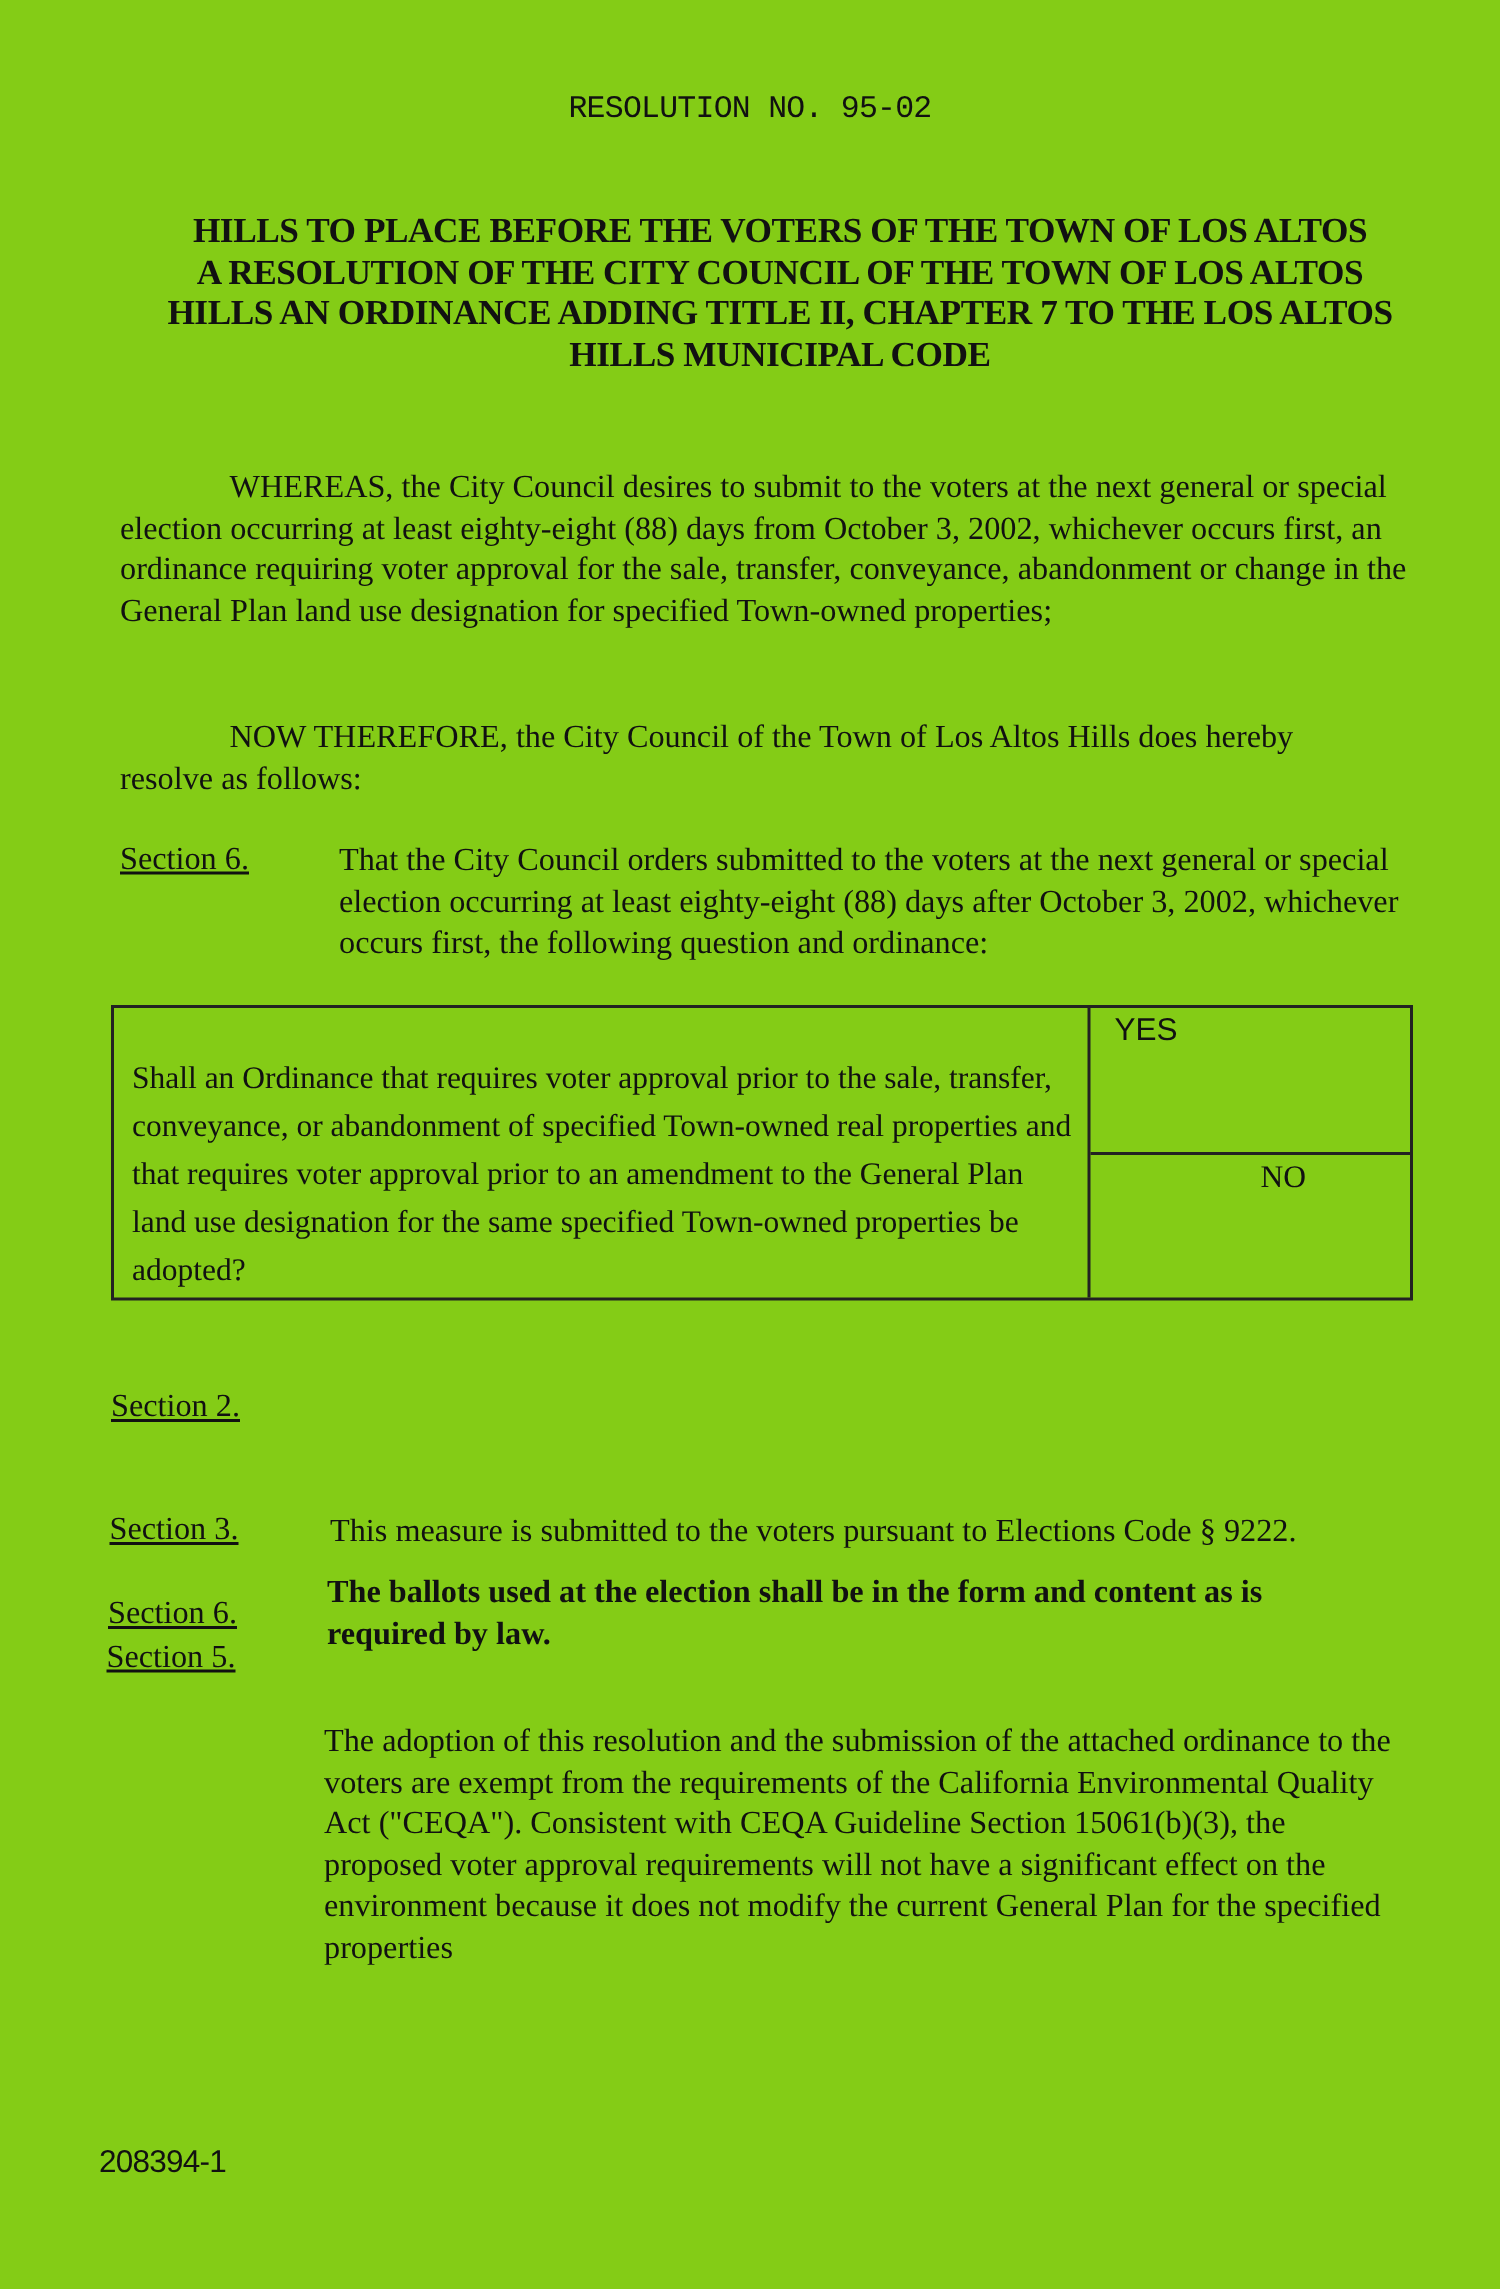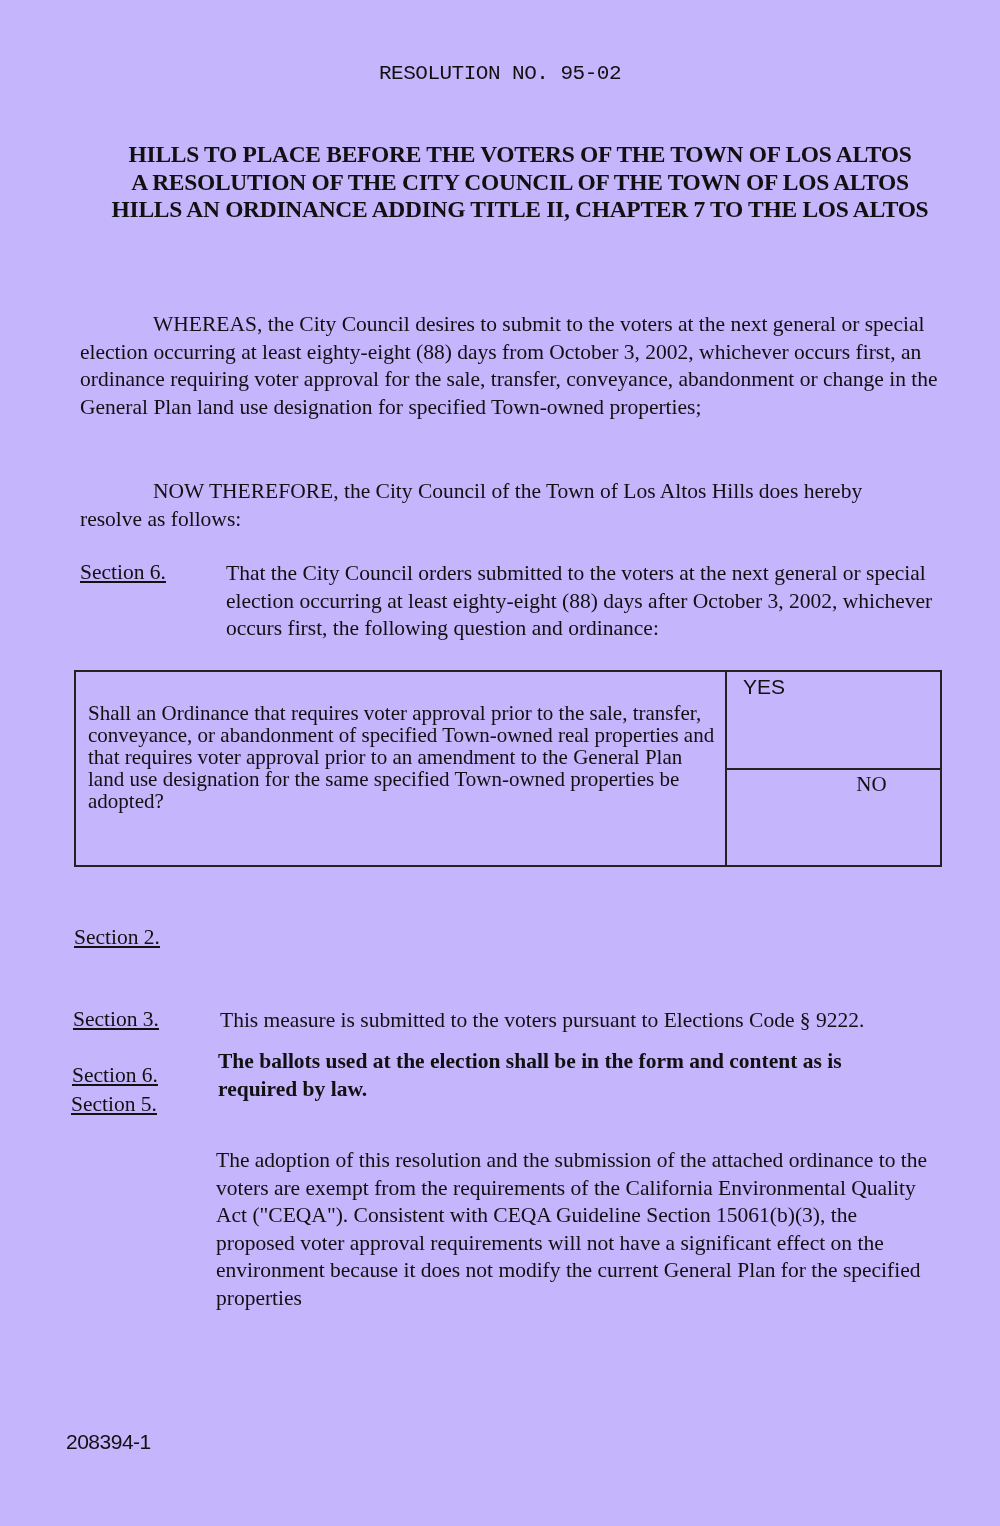--- a/index.html
+++ b/index.html
@@ -1,44 +1,45 @@
 <!DOCTYPE html>
 <html><head>
 <meta charset="utf-8">
 <style>
   html, body { margin: 0; padding: 0; background: #ffffff; }
   body { width: 1000px; height: 1526px; position: relative; overflow: hidden; color: #111; }
-  .page { position: absolute; left: 0; top: 0; width: 1000px; height: 1526px; background: #c4b5fd; }
+  .page { position: absolute; left: 0; top: 0; width: 1000px; height: 1526px; background: #84cc16; }
   .resno { position: absolute; top: 62px; left: 0; width: 1000px; text-align: center;
            font-family: "Liberation Mono", "DejaVu Sans Mono", monospace; font-size: 21px; letter-spacing: -0.5px; }
   .title { position: absolute; top: 141px; left: 70px; width: 900px; text-align: center;
            font-family: "Liberation Serif", serif; font-weight: bold; font-size: 23.5px; line-height: 27.5px; letter-spacing: -0.3px; }
   .para { position: absolute; font-family: "Liberation Serif", serif; font-size: 21.5px; line-height: 27.5px; }
   .indent { text-indent: 73px; }
   .sec-label { position: absolute; font-family: "Liberation Serif", serif; font-size: 21.5px; text-decoration: underline; }
   .sec-body { position: absolute; font-family: "Liberation Serif", serif; font-size: 21.5px; line-height: 27.5px; }
   .ballot { position: absolute; left: 74px; top: 670px; width: 864px; height: 193px; border: 2px solid #222; }
-  .ballot .q { position: absolute; left: 12px; top: 30px; width: 630px; font-family: "Liberation Serif", serif; font-size: 21px; line-height: 22px; }
+  .ballot .q { position: absolute; left: 12px; top: 30px; width: 630px; font-family: "Liberation Serif", serif; font-size: 21px; line-height: 32px; }
   .ballot .vdiv { position: absolute; left: 649px; top: 0; width: 2px; height: 193px; background: #222; }
   .ballot .hdiv { position: absolute; left: 651px; top: 96px; width: 213px; height: 2px; background: #222; }
   .ballot .yes { position: absolute; left: 651px; top: 3px; width: 213px; text-align: left; font-family: Liberation Sans, sans-serif; font-size: 21px; margin-left: 16px; }
-  .ballot .no { position: absolute; left: 651px; top: 100px; width: 257px; text-align: center; font-family: "Liberation Serif", serif; font-size: 21px; padding-left: 16px; }
+  .ballot .no { position: absolute; left: 651px; top: 100px; width: 257px; text-align: center; font-family: "Liberation Serif", serif; font-size: 21px; }
   .docid { position: absolute; left: 66px; top: 1430px; font-family: "Liberation Sans", sans-serif; font-size: 21px; letter-spacing: -0.5px; }
 </style>
 </head>
 <body>
 
 <div class="page">
 
   <div class="resno">RESOLUTION NO. 95-02</div>
 
   <div class="title">
     <div>HILLS TO PLACE BEFORE THE VOTERS OF THE TOWN OF LOS ALTOS</div>
     <div>A RESOLUTION OF THE CITY COUNCIL OF THE TOWN OF LOS ALTOS</div>
     <div>HILLS AN ORDINANCE ADDING TITLE II, CHAPTER 7 TO THE LOS ALTOS</div>
+    <div>HILLS MUNICIPAL CODE</div>
   </div>
 
   <div class="para indent" style="left:80px; top:311px; width:880px;">WHEREAS, the City Council desires to submit to the voters at the next general or special election occurring at least eighty-eight (88) days from October 3, 2002, whichever occurs first, an ordinance requiring voter approval for the sale, transfer, conveyance, abandonment or change in the General Plan land use designation for specified Town-owned properties;</div>
 
   <div class="para indent" style="left:80px; top:478px; width:830px;">NOW THEREFORE, the City Council of the Town of Los Altos Hills does hereby resolve as follows:</div>
 
   <div class="sec-label" style="left:80px; top:560px;">Section 6.</div>
   <div class="sec-body" style="left:226px; top:560px; width:720px;">That the City Council orders submitted to the voters at the next general or special election occurring at least eighty-eight (88) days after October 3, 2002, whichever occurs first, the following question and ordinance:</div>
 
   <div class="ballot">

